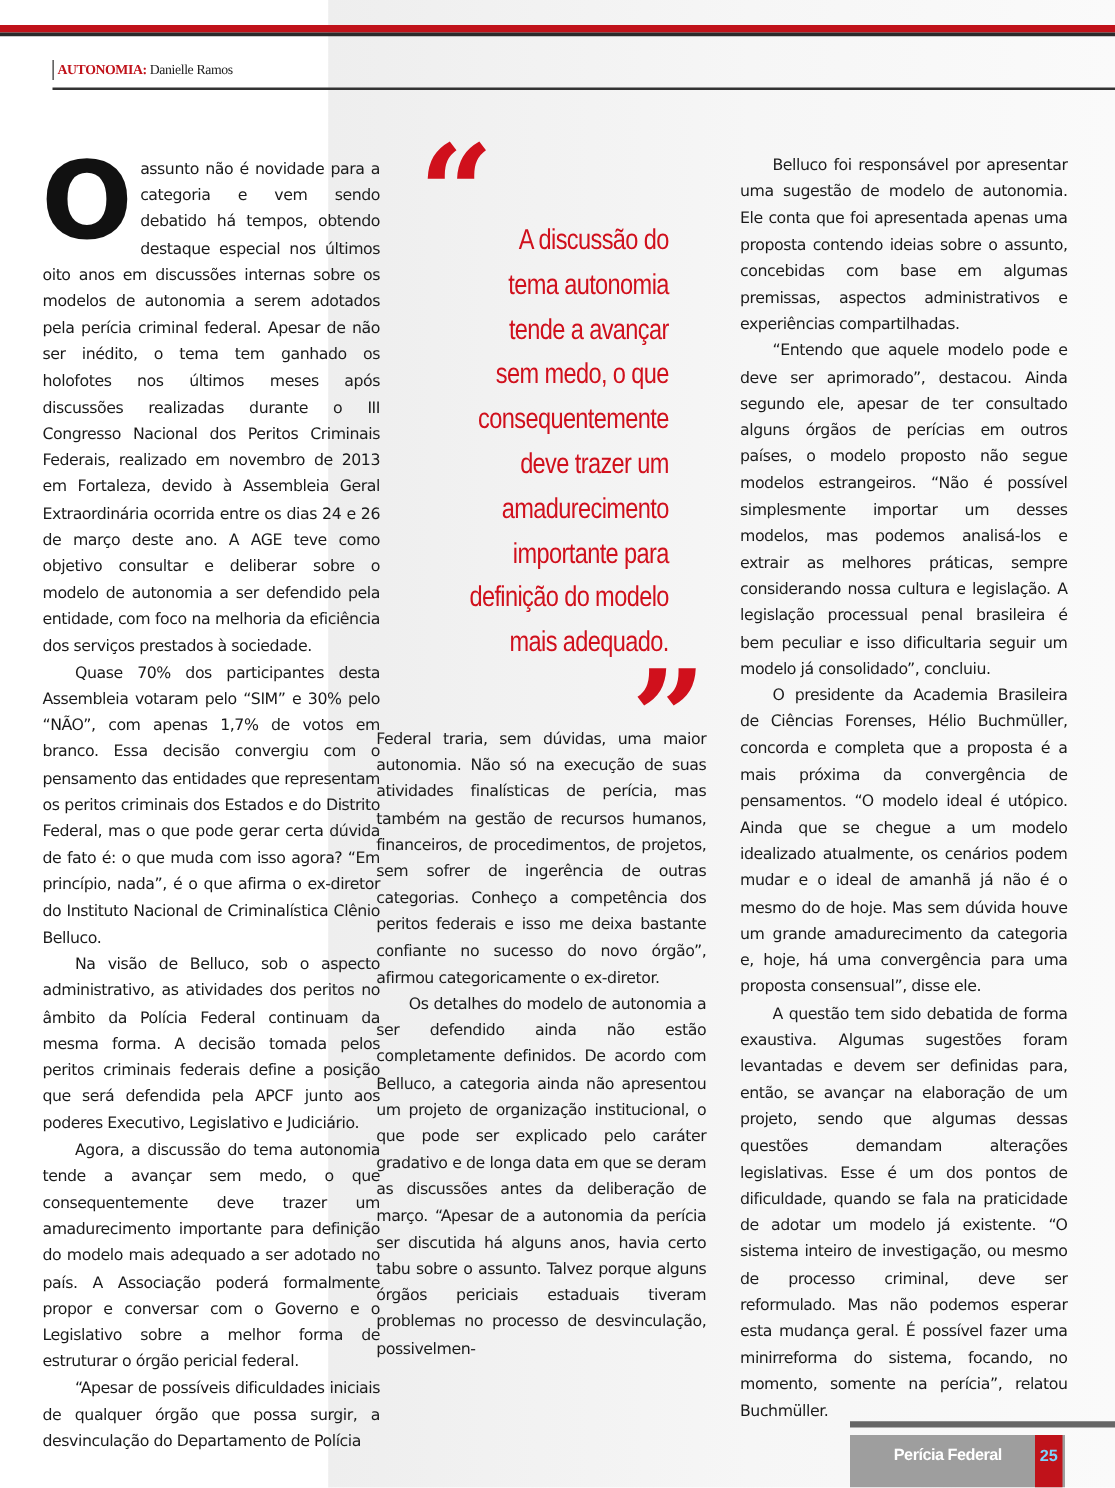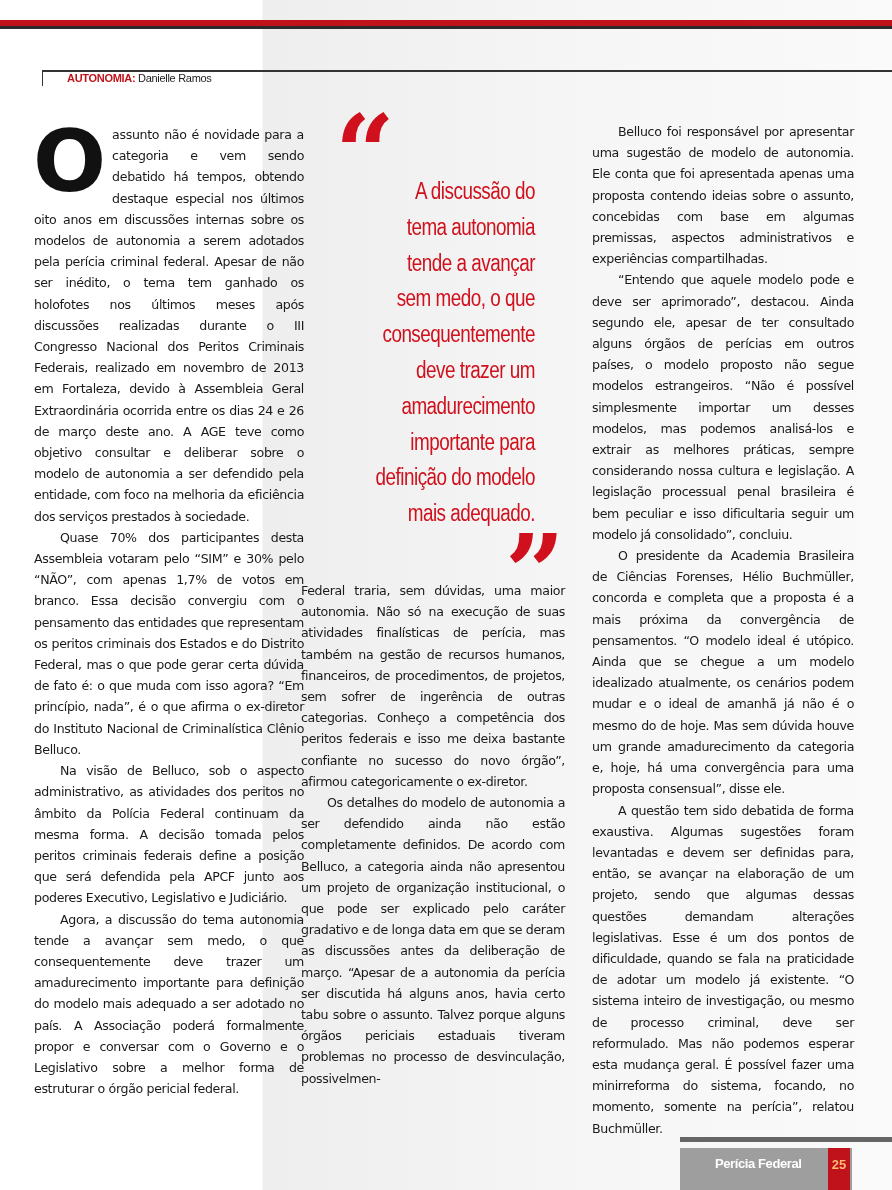--- a/index.html
+++ b/index.html
@@ -5,22 +5,22 @@
   html, body { margin:0; padding:0; }
   body {
     width:892px; height:1190px; position:relative; overflow:hidden;
     background: linear-gradient(90deg, #ffffff 0px, #ffffff 262px, #eeeeee 263px, #f6f6f6 600px, #fafafa 892px);
     font-family: "DejaVu Sans", sans-serif;
     color:#1a1a1a;
   }
   .top-bar-red { position:absolute; left:0; top:20px; width:892px; height:6px; background:#c0121a; }
   .top-bar-dark { position:absolute; left:0; top:26px; width:892px; height:3px; background:#2a2a2a; }
   .section-header {
-    position:absolute; left:42px; top:70px; height:16px; border-left:1.5px solid #333;
-    padding-left:24px; font-family:Liberation Sans, sans-serif; font-size:11px; line-height:16px;
+    position:absolute; left:42px; top:48px; height:16px; border-left:1.5px solid #333;
+    padding-left:3px; font-family:Liberation Serif, serif; font-size:11px; line-height:16px;
     letter-spacing:-0.3px;
   }
   .section-header .kicker { color:#c0121a; font-weight:bold; }
   .header-rule { position:absolute; left:42px; top:70px; width:850px; height:2px; background:#333; }
 
   .col { position:absolute; font-size:12.6px; line-height:21.2px; text-align:justify; letter-spacing:-0.35px; }
   .col p { margin:0; }
   .col p.indent { text-indent:26px; }
   .col-1 { left:34px; top:124px; width:270px; }
   .col-2 { left:301px; top:580px; width:264px; }
@@ -51,41 +51,42 @@
 
   .footer-rule { position:absolute; left:680px; top:1137px; width:212px; height:5px; background:#666; }
   .footer-band {
     position:absolute; left:680px; top:1148px; width:172px; height:42px; background:#9e9e9e;
   }
   .footer-title {
     position:absolute; left:35px; top:8px; color:#fff; font-family:"Liberation Sans", sans-serif;
     font-size:13px; font-weight:bold; letter-spacing:-0.4px;
   }
   .page-number {
-    position:absolute; left:148px; top:0; width:22px; height:42px; background:#c0121a; color:#fdba74;
+    position:absolute; left:148px; top:0; width:22px; height:42px; background:#c0121a; color:#7dd3fc;
     font-family:"Liberation Sans", sans-serif; font-size:13px; font-weight:bold; text-align:center; line-height:34px;
   }
 </style>
 </head>
 <body>
 
 <div class="top-bar-red"></div>
 <div class="top-bar-dark"></div>
 
 <div class="section-header">
   <span class="kicker">AUTONOMIA:</span>
   <span>Danielle Ramos</span>
 </div>
 <div class="header-rule"></div>
 
 <div class="col col-1">
   <p><span class="dropcap">O</span><span>assunto não é novidade para a categoria e vem sendo debatido há tempos, obtendo destaque especial nos últimos oito anos em discussões internas sobre os modelos de autonomia a serem adotados pela perícia criminal federal. Apesar de não ser inédito, o tema tem ganhado os holofotes nos últimos meses após discussões realizadas durante o III Congresso Nacional dos Peritos Criminais Federais, realizado em novembro de 2013 em Fortaleza, devido à Assembleia Geral Extraordinária ocorrida entre os dias 24 e 26 de março deste ano. A AGE teve como objetivo consultar e deliberar sobre o modelo de autonomia a ser defendido pela entidade, com foco na melhoria da eficiência dos serviços prestados à sociedade.</span></p>
   <p class="indent">Quase 70% dos participantes desta Assembleia votaram pelo “SIM” e 30% pelo “NÃO”, com apenas 1,7% de votos em branco. Essa decisão convergiu com o pensamento das entidades que representam os peritos criminais dos Estados e do Distrito Federal, mas o que pode gerar certa dúvida de fato é: o que muda com isso agora? “Em princípio, nada”, é o que afirma o ex-diretor do Instituto Nacional de Criminalística Clênio Belluco.</p>
   <p class="indent">Na visão de Belluco, sob o aspecto administrativo, as atividades dos peritos no âmbito da Polícia Federal continuam da mesma forma. A decisão tomada pelos peritos criminais federais define a posição que será defendida pela APCF junto aos poderes Executivo, Legislativo e Judiciário.</p>
   <p class="indent">Agora, a discussão do tema autonomia tende a avançar sem medo, o que consequentemente deve trazer um amadurecimento importante para definição do modelo mais adequado a ser adotado no país. A Associação poderá formalmente propor e conversar com o Governo e o Legislativo sobre a melhor forma de estruturar o órgão pericial federal.</p>
+  <p class="indent">“Apesar de possíveis dificuldades iniciais de qualquer órgão que possa surgir, a desvinculação do Departamento de Polícia</p>
 </div>
 
 <div class="pull-quote">
   <div class="quote-open">“</div>
   <div class="quote-text">
     <div>A discussão do</div>
     <div>tema autonomia</div>
     <div>tende a avançar</div>
     <div>sem medo, o que</div>
     <div>consequentemente</div>

